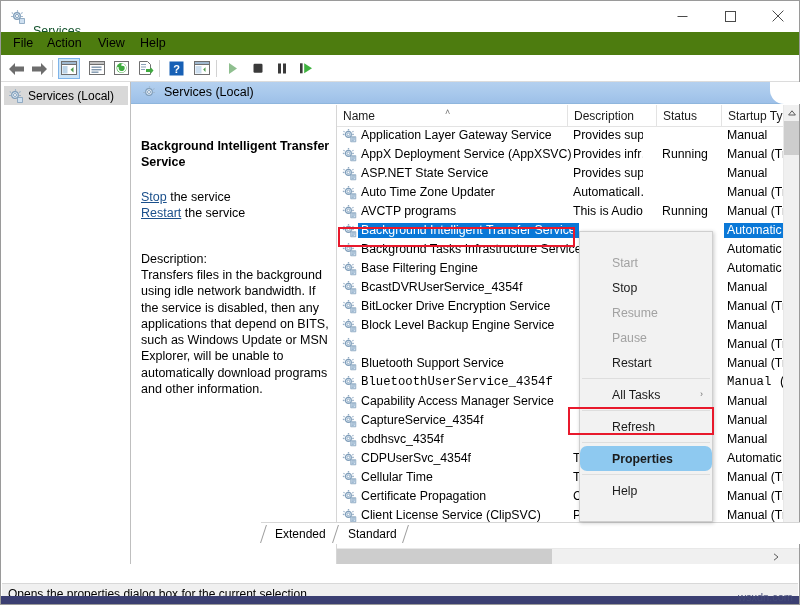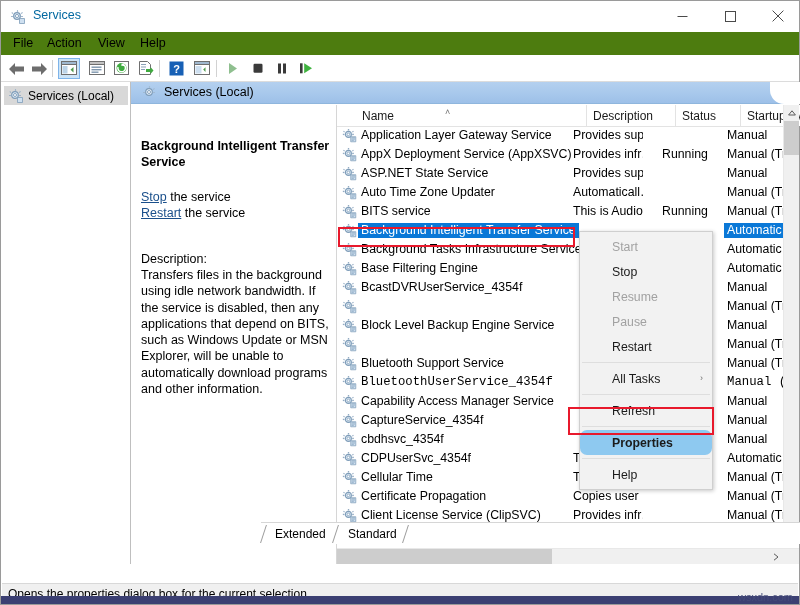--- a/index.html
+++ b/index.html
@@ -23,22 +23,22 @@
     position: absolute; left: 0; top: 0;
     width: 798px; height: 31px;
     background: #ffffff;
     border-bottom: 1px solid #f0f0f0;
   }
   #title-icon {
     position: absolute; left: 9px; top: 8px;
     width: 16px; height: 16px;
   }
   #title-text {
-    position: absolute; left: 32px; top: 7px;
-    font-size: 12.5px; color: #0369a1;
+    position: absolute; left: 32px; top: 23px;
+    font-size: 12.5px; color: #14532d;
     white-space: nowrap;
   }
   .win-btn {
     position: absolute; top: 0;
     width: 46px; height: 30px;
     display: flex; align-items: center; justify-content: center;
     background: transparent;
   }
   #btn-min { left: 658px; }
   #btn-max { left: 706px; }
@@ -168,21 +168,21 @@
     border-bottom: 1px solid #e3e3e3;
   }
   .col-head {
     position: absolute; top: 0; height: 21px;
     font-size: 12px; color: #1a1a1a;
     display: flex; align-items: center;
     border-right: 1px solid #e3e3e3;
     box-sizing: border-box;
     padding-left: 6px;
     background: #ffffff;
-    overflow: hidden; white-space: nowrap; margin-left: 19px;
+    overflow: hidden; white-space: nowrap;
   }
   #sort-caret {
     position: absolute; left: 108px; top: 2px;
     font-size: 9px; color: #777;
   }
   #rows {
     position: absolute; left: 0; top: 21px;
     width: 447px; height: 417px;
     overflow: hidden;
   }
@@ -270,21 +270,21 @@
   }
   #hscroll .hright { right: 16px; }
 
   
   #ctxmenu {
     position: absolute; left: 578px; top: 230px;
     width: 134px;
     background: #f2f2f2;
     border: 1px solid #cfcfcf;
     box-shadow: 1px 1px 4px rgba(0,0,0,0.22);
-    padding: 2px 0;
+    padding: 18px 0;
     box-sizing: border-box;
     z-index: 30;
   }
   .ctx-item {
     position: relative;
     height: 25px;
     display: flex; align-items: center;
     padding-left: 32px;
     font-size: 12.3px;
     color: #1b1b1b;
@@ -585,21 +585,21 @@
             <span class="su">Manual (Tr</span>
           </div>
           <div class="row" style="top: 76px;">
             <span class="sicon"><svg width="15" height="15" viewBox="0 0 16 16">
                 <circle cx="6.8" cy="6.8" r="3.2" fill="#e2edf7" stroke="#7f9db9" stroke-width="1.2"></circle>
                 <path d="M6.3 1 L7.6 1 L7.8 2.7 L6.1 2.7 Z M11.8 2.9 L12.6 3.7 L11.5 4.8 L10.7 4.1 Z M12.6 6.2 L12.6 7.5 L10.9 7.7 L10.9 6.2 Z M0.9 6.2 L2.6 6.2 L2.6 7.7 L0.9 7.5 Z M2 2.9 L3.1 4.1 L2.3 4.8 L1.2 3.7 Z" fill="#93abc3"></path>
                 <circle cx="6.8" cy="6.8" r="1.4" fill="#ffffff" stroke="#7f9db9" stroke-width="0.85"></circle>
                 <path d="M9.3 9.3 h5.4 v5.4 h-5.4 z" fill="#cfe0f0" stroke="#7f9db9" stroke-width="0.8"></path>
                 <path d="M10.2 10.4 h3.6 M10.2 11.8 h3.6 M10.2 13.2 h2.4" stroke="#7f9db9" stroke-width="0.7"></path>
               </svg></span>
-            <span class="nm">BITS service</span>
+            <span class="nm">AVCTP programs</span>
             <span class="ds">This is Audio…</span>
             <span class="st">Running</span>
             <span class="su">Manual (Tr</span>
           </div>
           <div class="row selected" style="top: 95px;">
             <span class="sicon"><svg width="15" height="15" viewBox="0 0 16 16">
                 <circle cx="6.8" cy="6.8" r="3.2" fill="#e2edf7" stroke="#7f9db9" stroke-width="1.2"></circle>
                 <path d="M6.3 1 L7.6 1 L7.8 2.7 L6.1 2.7 Z M11.8 2.9 L12.6 3.7 L11.5 4.8 L10.7 4.1 Z M12.6 6.2 L12.6 7.5 L10.9 7.7 L10.9 6.2 Z M0.9 6.2 L2.6 6.2 L2.6 7.7 L0.9 7.5 Z M2 2.9 L3.1 4.1 L2.3 4.8 L1.2 3.7 Z" fill="#93abc3"></path>
                 <circle cx="6.8" cy="6.8" r="1.4" fill="#ffffff" stroke="#7f9db9" stroke-width="0.85"></circle>
                 <path d="M9.3 9.3 h5.4 v5.4 h-5.4 z" fill="#cfe0f0" stroke="#7f9db9" stroke-width="0.8"></path>
@@ -650,20 +650,21 @@
             <span class="su">Manual</span>
           </div>
           <div class="row" style="top: 171px;">
             <span class="sicon"><svg width="15" height="15" viewBox="0 0 16 16">
                 <circle cx="6.8" cy="6.8" r="3.2" fill="#e2edf7" stroke="#7f9db9" stroke-width="1.2"></circle>
                 <path d="M6.3 1 L7.6 1 L7.8 2.7 L6.1 2.7 Z M11.8 2.9 L12.6 3.7 L11.5 4.8 L10.7 4.1 Z M12.6 6.2 L12.6 7.5 L10.9 7.7 L10.9 6.2 Z M0.9 6.2 L2.6 6.2 L2.6 7.7 L0.9 7.5 Z M2 2.9 L3.1 4.1 L2.3 4.8 L1.2 3.7 Z" fill="#93abc3"></path>
                 <circle cx="6.8" cy="6.8" r="1.4" fill="#ffffff" stroke="#7f9db9" stroke-width="0.85"></circle>
                 <path d="M9.3 9.3 h5.4 v5.4 h-5.4 z" fill="#cfe0f0" stroke="#7f9db9" stroke-width="0.8"></path>
                 <path d="M10.2 10.4 h3.6 M10.2 11.8 h3.6 M10.2 13.2 h2.4" stroke="#7f9db9" stroke-width="0.7"></path>
               </svg></span>
+            <span class="nm">BitLocker Drive Encryption Service</span>
             <span class="ds"></span>
             <span class="st"></span>
             <span class="su">Manual (Tr</span>
           </div>
           <div class="row" style="top: 190px;">
             <span class="sicon"><svg width="15" height="15" viewBox="0 0 16 16">
                 <circle cx="6.8" cy="6.8" r="3.2" fill="#e2edf7" stroke="#7f9db9" stroke-width="1.2"></circle>
                 <path d="M6.3 1 L7.6 1 L7.8 2.7 L6.1 2.7 Z M11.8 2.9 L12.6 3.7 L11.5 4.8 L10.7 4.1 Z M12.6 6.2 L12.6 7.5 L10.9 7.7 L10.9 6.2 Z M0.9 6.2 L2.6 6.2 L2.6 7.7 L0.9 7.5 Z M2 2.9 L3.1 4.1 L2.3 4.8 L1.2 3.7 Z" fill="#93abc3"></path>
                 <circle cx="6.8" cy="6.8" r="1.4" fill="#ffffff" stroke="#7f9db9" stroke-width="0.85"></circle>
                 <path d="M9.3 9.3 h5.4 v5.4 h-5.4 z" fill="#cfe0f0" stroke="#7f9db9" stroke-width="0.8"></path>

